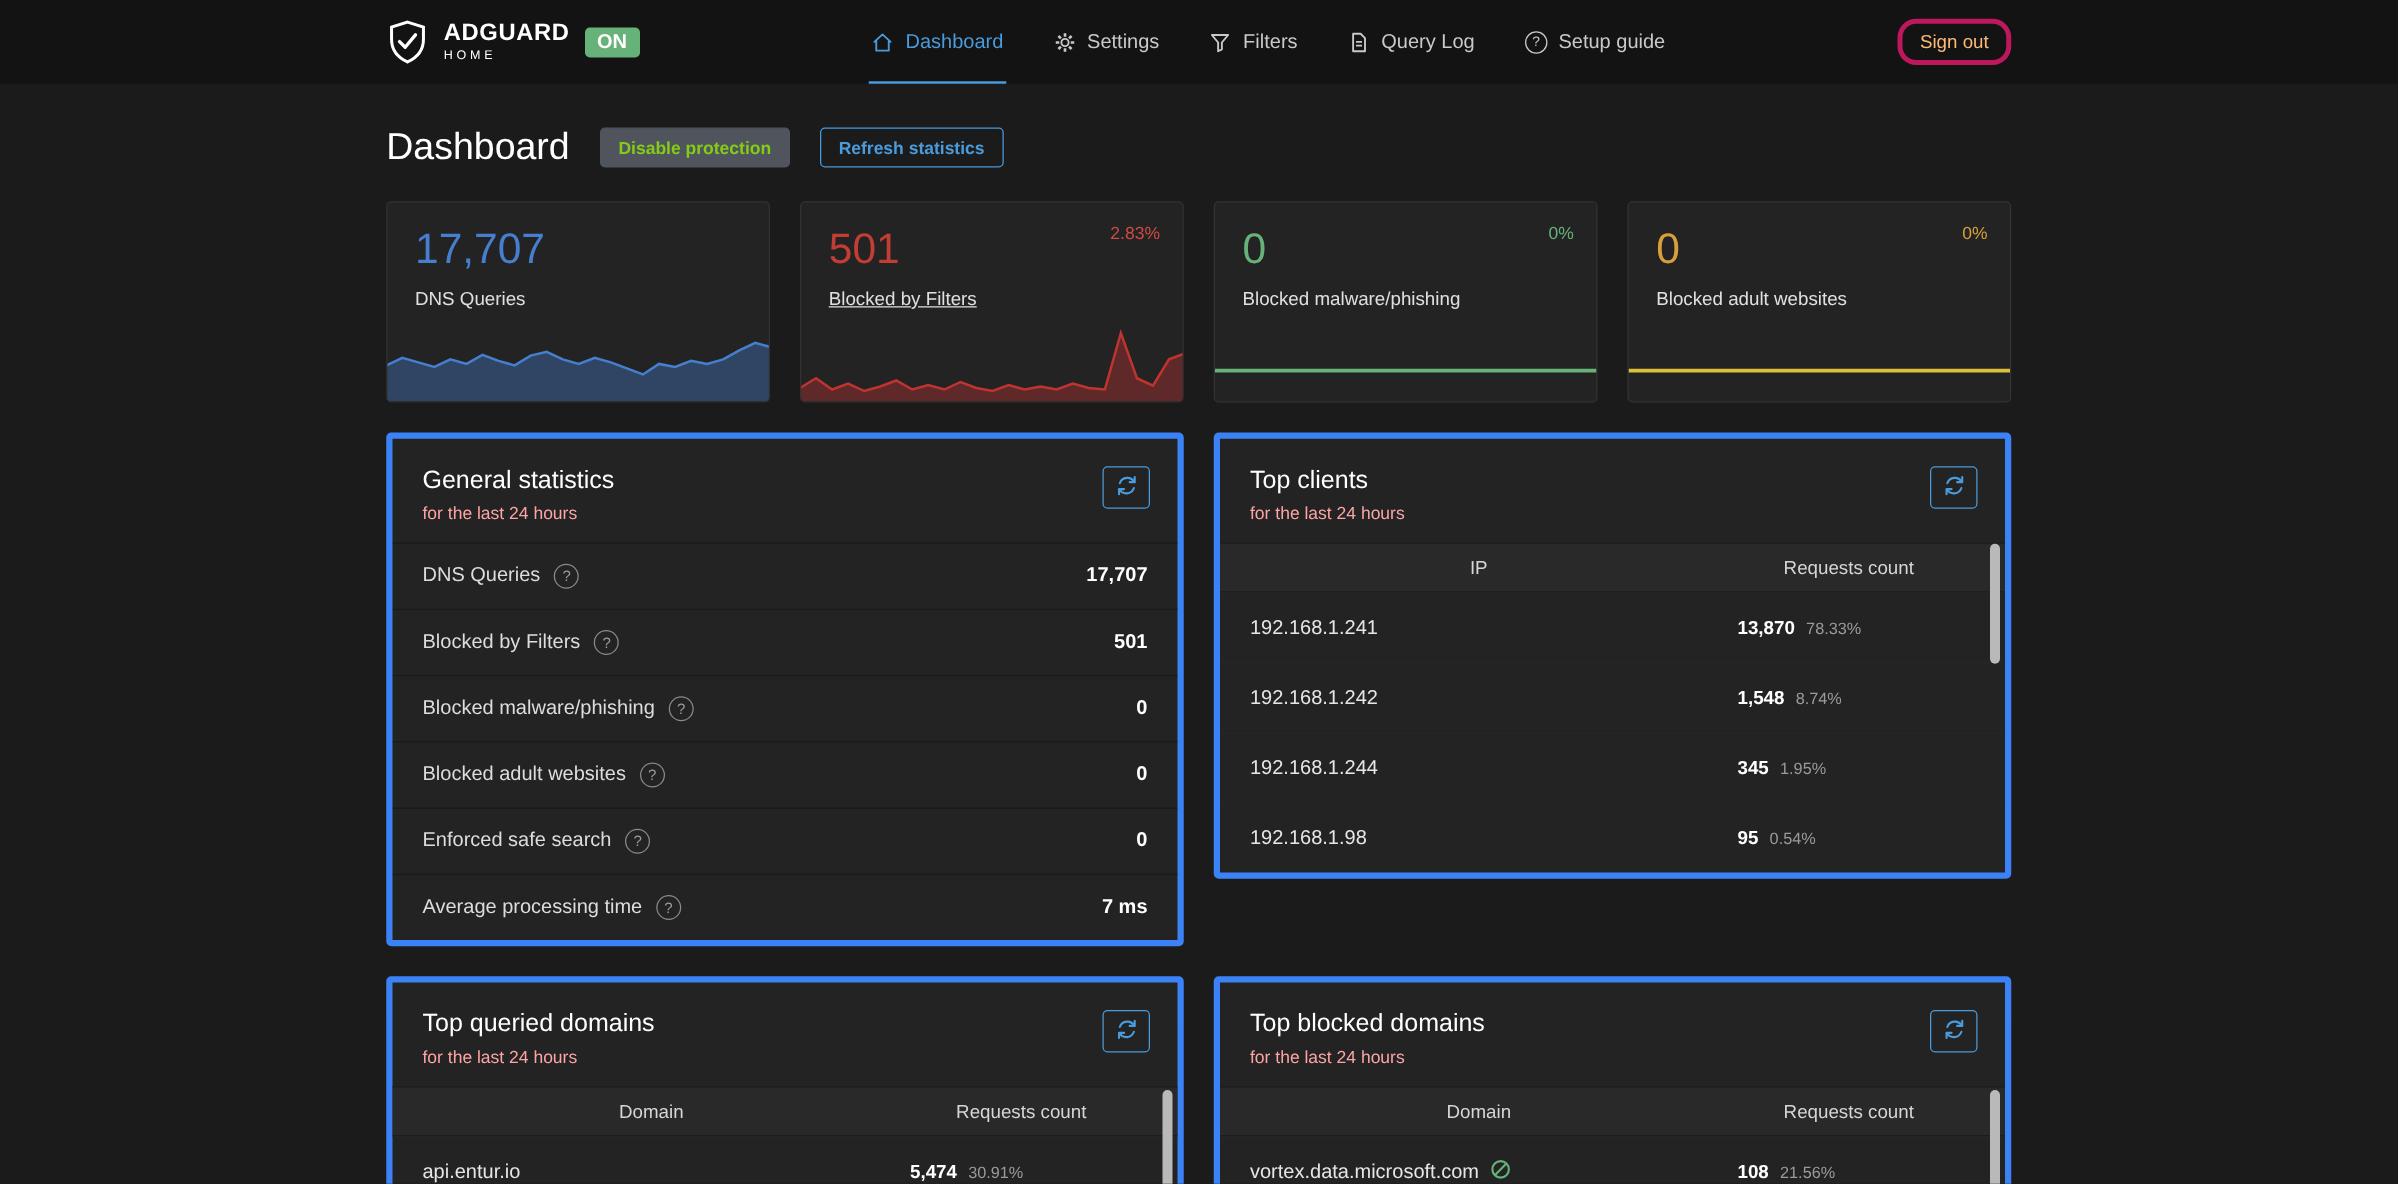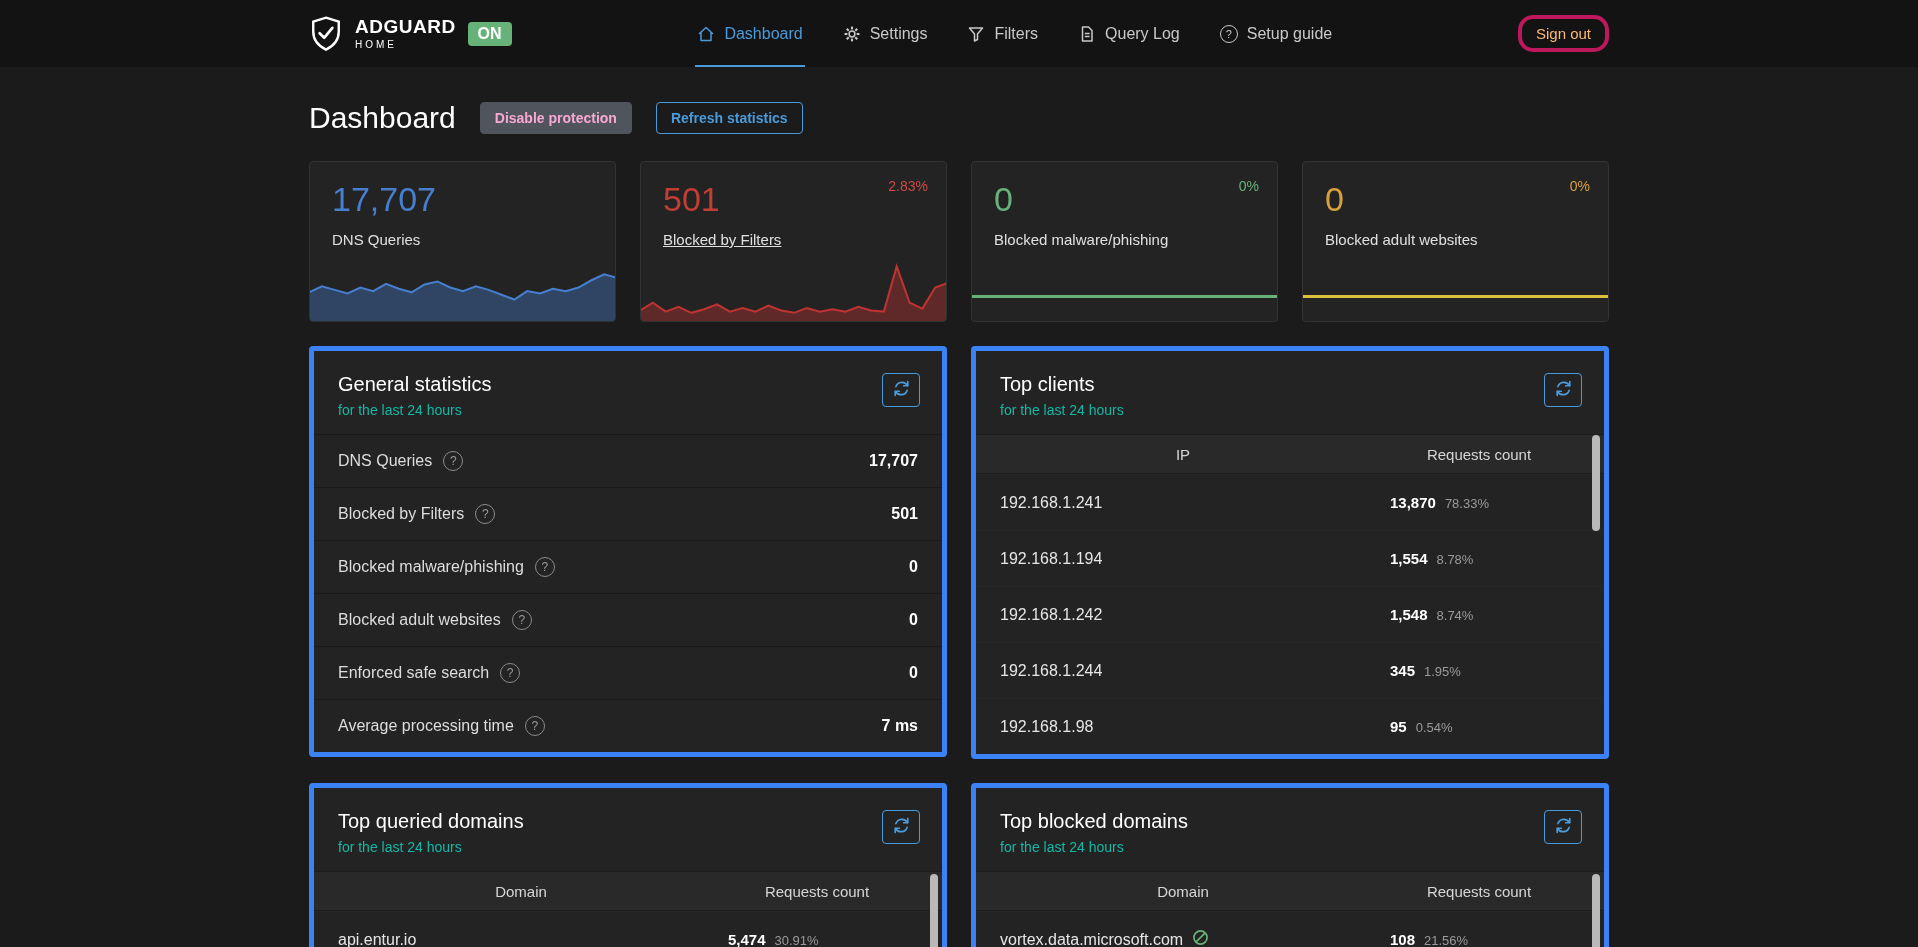--- a/index.html
+++ b/index.html
@@ -25,21 +25,21 @@
     display:flex; align-items:center; justify-content:center; font-size:11px; }
   .signout { border:4px solid #be185d; color:#fdba74; background:transparent; font-size:15px;
     padding:6px 14px; border-radius:15px; cursor:pointer; font-family:inherit; }
 
   
   .container { width:1300px; margin:0 auto; }
   .page-head { display:flex; align-items:center; gap:24px; margin-top:34px; }
   .page-title { font-size:30px; font-weight:400; color:#ffffff; }
   .btn { font-family:inherit; font-size:14px; font-weight:bold; border-radius:4px;
     padding:7px 14px; cursor:pointer; }
-  .btn-gray { background:#50555d; color:#f9a8d4; border:1px solid #50555d; }
+  .btn-gray { background:#50555d; color:#84cc16; border:1px solid #50555d; }
   .btn-blue-outline { background:transparent; color:#4a9bdc; border:1px solid #4a9bdc; }
 
   
   .stat-row { display:flex; gap:24px; margin-top:26px; }
   .stat-card { flex:1; height:161px; background:#232323; border:1px solid #333333;
     border-radius:4px; position:relative; overflow:hidden; }
   .stat-num { font-size:34px; font-weight:400; margin:18px 0 0 22px; }
   .num-blue { color:#467fcf; } .num-red { color:#c23d33; }
   .num-green { color:#67b279; } .num-yellow { color:#d8a03d; }
   .stat-label { font-size:15px; color:#e0e0e0; margin:12px 0 0 22px; display:inline-block; }
@@ -48,21 +48,21 @@
   .pct-red { color:#cf4a43; } .pct-green { color:#67b279; } .pct-yellow { color:#d8a03d; }
   .stat-chart { position:absolute; left:-1px; right:-1px; bottom:0; height:67px; width:101%; }
 
   
   .grid2 { display:flex; gap:24px; margin-top:24px; align-items:flex-start; }
   .col { flex:1; min-width:0; }
   .card { background:#232323; border:5px solid #3b82f6; border-radius:4px;
     position:relative; overflow:hidden; }
   .card-head { padding:22px 24px 16px; }
   .card-title { font-size:20px; color:#ffffff; font-weight:400; }
-  .card-sub { font-size:14px; color:#14b8a6; margin-top:6px; }
+  .card-sub { font-size:14px; color:#fca5a5; margin-top:6px; }
   .refresh-btn { position:absolute; top:22px; right:22px; width:38px; height:34px;
     border:1px solid #4a9bdc; border-radius:4px; background:transparent;
     display:flex; align-items:center; justify-content:center; cursor:pointer; }
 
   
   .srow { display:flex; justify-content:space-between; align-items:center; height:53px;
     padding:0 24px; border-top:1px solid #1a1a1a; }
   .srow-label { display:flex; align-items:center; gap:11px; font-size:16px; color:#dddddd; }
   .help { width:20px; height:20px; border:1px solid #8a8a8a; border-radius:50%; color:#9a9a9a;
     font-size:12px; display:flex; align-items:center; justify-content:center; cursor:pointer; flex:none; }
@@ -287,27 +287,20 @@
         <span class="c2">Requests count</span>
       </div>
       <div class="trow">
         <span class="c1">192.168.1.241</span>
         <span class="c2"><span class="count-line">
               <span class="count">13,870</span>
               <span class="pct">78.33%</span>
             </span><span class="bar"><span class="bar-fill" style="width: 78.33%; background: rgb(103, 178, 121);"></span></span></span>
       </div>
       <div class="trow">
-        <span class="c1">192.168.1.194</span>
-        <span class="c2"><span class="count-line">
-              <span class="count">1,554</span>
-              <span class="pct">8.78%</span>
-            </span><span class="bar"><span class="bar-fill" style="width: 8.78%; background: rgb(194, 61, 51);"></span></span></span>
-      </div>
-      <div class="trow">
         <span class="c1">192.168.1.242</span>
         <span class="c2"><span class="count-line">
               <span class="count">1,548</span>
               <span class="pct">8.74%</span>
             </span><span class="bar"><span class="bar-fill" style="width: 8.74%; background: rgb(194, 61, 51);"></span></span></span>
       </div>
       <div class="trow">
         <span class="c1">192.168.1.244</span>
         <span class="c2"><span class="count-line">
               <span class="count">345</span>

